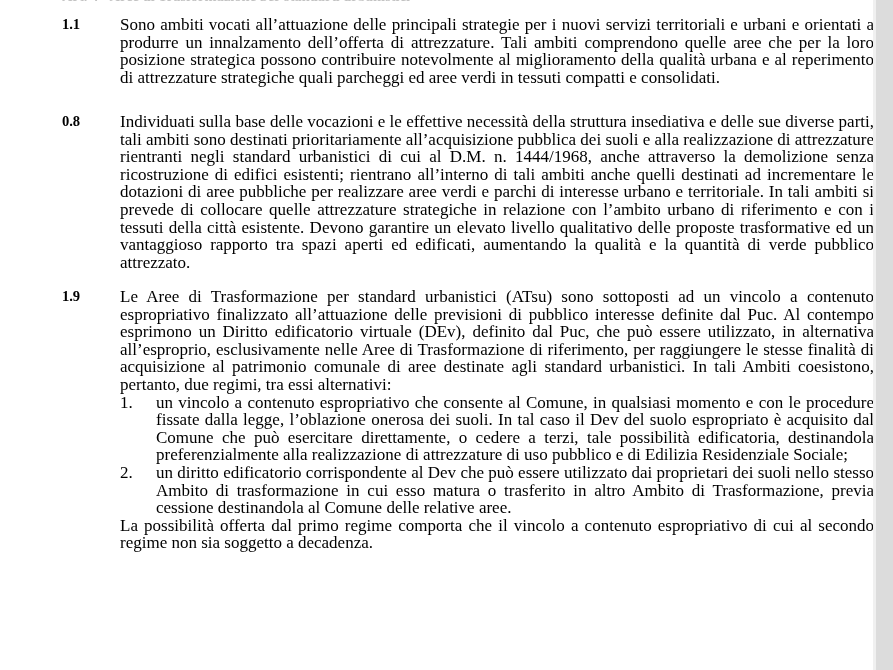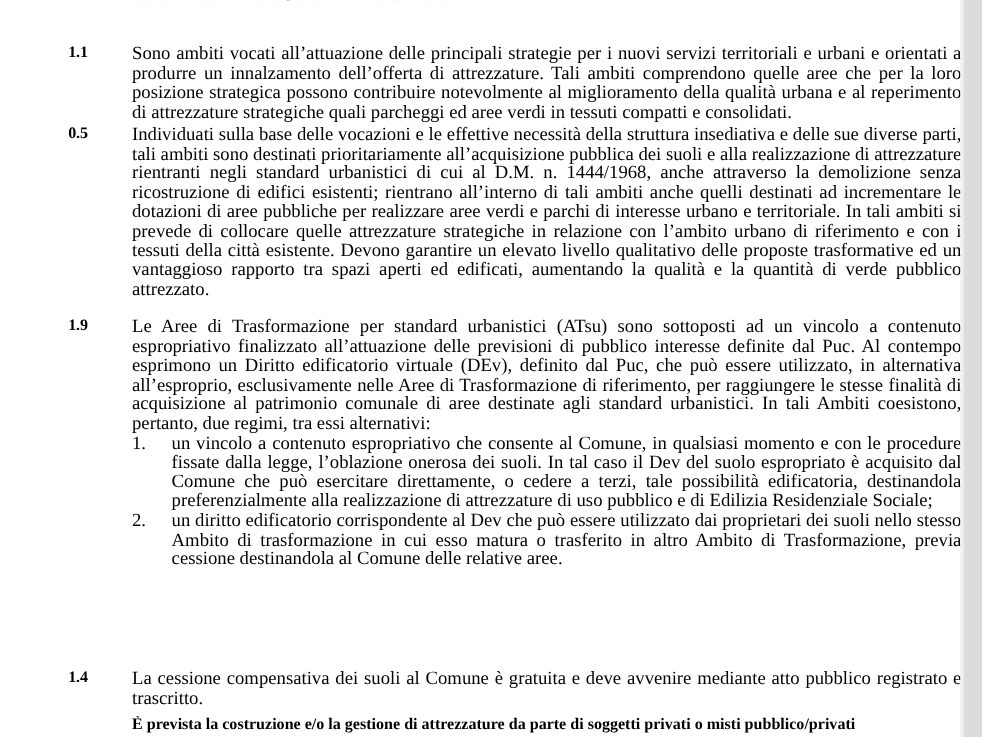--- a/index.html
+++ b/index.html
@@ -128,58 +128,50 @@
 </style>
 </head>
 <body>
 
 <div id="page">
 
   <div id="content">
 
     <div class="cut-heading">Art. 4 - Aree di Trasformazione per standard urbanistici</div>
 
-    <div class="clause" style="top:40px;">
+    <div class="clause" style="top:16px;">
       <div class="clause-num">1.1</div>
       <div class="clause-body">
         <p>Sono ambiti vocati all’attuazione delle principali strategie per i nuovi servizi territoriali e urbani e orientati a produrre un innalzamento dell’offerta di attrezzature. Tali ambiti comprendono quelle aree che per la loro posizione strategica possono contribuire notevolmente al miglioramento della qualità urbana e al reperimento di attrezzature strategiche quali parcheggi ed aree verdi in tessuti compatti e consolidati.</p>
       </div>
     </div>
 
     <div class="clause" style="top:113px;">
-      <div class="clause-num">0.5</div>
+      <div class="clause-num">0.8</div>
       <div class="clause-body">
         <p>Individuati sulla base delle vocazioni e le effettive necessità della struttura insediativa e delle sue diverse parti, tali ambiti sono destinati prioritariamente all’acquisizione pubblica dei suoli e alla realizzazione di attrezzature rientranti negli standard urbanistici di cui al D.M. n. 1444/1968, anche attraverso la demolizione senza ricostruzione di edifici esistenti; rientrano all’interno di tali ambiti anche quelli destinati ad incrementare le dotazioni di aree pubbliche per realizzare aree verdi e parchi di interesse urbano e territoriale. In tali ambiti si prevede di collocare quelle attrezzature strategiche in relazione con l’ambito urbano di riferimento e con i tessuti della città esistente. Devono garantire un elevato livello qualitativo delle proposte trasformative ed un vantaggioso rapporto tra spazi aperti ed edificati, aumentando la qualità e la quantità di verde pubblico attrezzato.</p>
       </div>
     </div>
 
     <div class="clause" style="top:288px;">
       <div class="clause-num">1.9</div>
       <div class="clause-body">
         <p>Le Aree di Trasformazione per standard urbanistici (ATsu) sono sottoposti ad un vincolo a contenuto espropriativo finalizzato all’attuazione delle previsioni di pubblico interesse definite dal Puc. Al contempo esprimono un Diritto edificatorio virtuale (DEv), definito dal Puc, che può essere utilizzato, in alternativa all’esproprio, esclusivamente nelle Aree di Trasformazione di riferimento, per raggiungere le stesse finalità di acquisizione al patrimonio comunale di aree destinate agli standard urbanistici. In tali Ambiti coesistono, pertanto, due regimi, tra essi alternativi:</p>
         <ol class="regimi">
           <li>
             <span class="marker">1.</span><span>un vincolo a contenuto espropriativo che consente al Comune, in qualsiasi momento e con le procedure fissate dalla legge, l’oblazione onerosa dei suoli. In tal caso il Dev del suolo espropriato è acquisito dal Comune che può esercitare direttamente, o cedere a terzi, tale possibilità edificatoria, destinandola preferenzialmente alla realizzazione di attrezzature di uso pubblico e di Edilizia Residenziale Sociale;</span>
           </li>
           <li>
             <span class="marker">2.</span><span>un diritto edificatorio corrispondente al Dev che può essere utilizzato dai proprietari dei suoli nello stesso Ambito di trasformazione in cui esso matura o trasferito in altro Ambito di Trasformazione, previa cessione destinandola al Comune delle relative aree.</span>
           </li>
         </ol>
+        <p class="after-list">La possibilità offerta dal primo regime comporta che il vincolo a contenuto espropriativo di cui al secondo regime non sia soggetto a decadenza.</p>
       </div>
     </div>
 
-    <div class="clause" style="top:608px;">
-      <div class="clause-num">1.4</div>
-      <div class="clause-body">
-        <p>La cessione compensativa dei suoli al Comune è gratuita e deve avvenire mediante atto pubblico registrato e trascritto.</p>
-      </div>
-    </div>
 
-    <div class="bold-note-clip">
-      <div class="bold-note" style="top:0;">È prevista la costruzione e/o la gestione di attrezzature da parte di soggetti privati o misti pubblico/privati</div>
-    </div>
 
   </div>
 
   <div id="page-edge-right-inner"></div>
   <div id="page-edge-right"></div>
 
 </div>
 
 </body></html>

